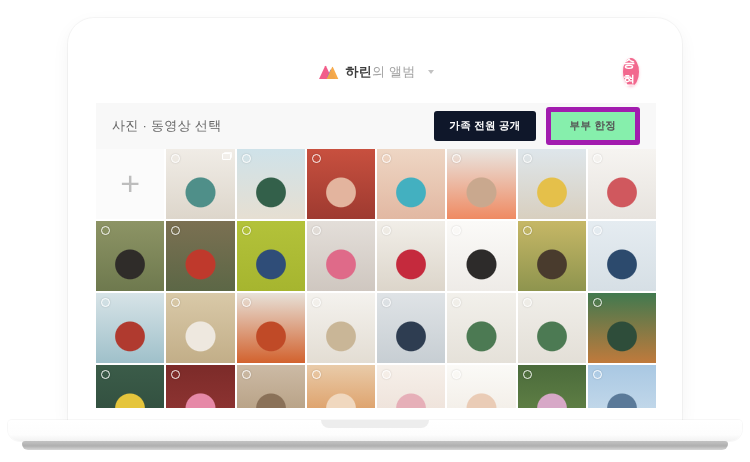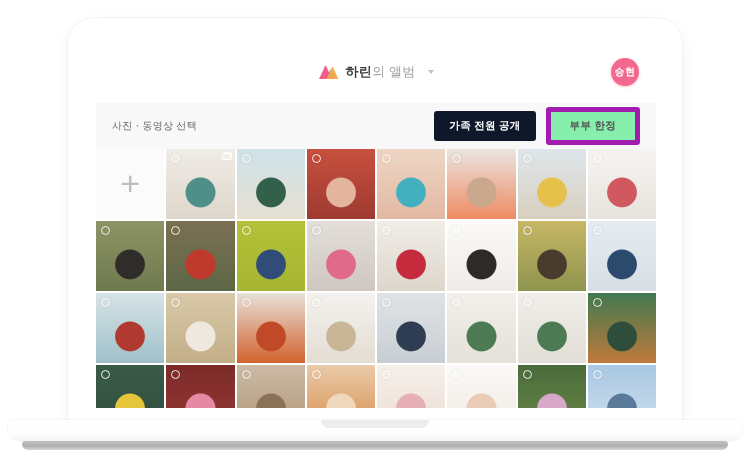--- a/index.html
+++ b/index.html
@@ -40,32 +40,32 @@
   .logo-svg { display:block; }
   .app-title { font-size:13px; color:#a2a2a2; letter-spacing:0.2px; }
   .app-title b { color:#3e3e3e; font-weight:700; }
   .caret-down {
     width:0; height:0; margin-left:6px; display:inline-block;
     border-left:3.5px solid transparent; border-right:3.5px solid transparent;
     border-top:4.5px solid #c2c2c2;
   }
   .avatar {
     position:absolute; right:17px; top:50%; transform:translateY(-50%);
-    width:28px; height:28px; border-radius:50%;
+    width:16px; height:28px; border-radius:50%;
     display:flex; align-items:center; justify-content:center;
-    color:#ffffff; font-size:10px; font-weight:700; letter-spacing:0.5px;
+    color:#ffffff; font-size:12px; font-weight:700; letter-spacing:0.5px;
     box-shadow:0 1px 3px rgba(242,104,142,0.4); cursor:pointer;
   }
 
   
   .toolbar {
     height:46px; background:#f8f8f8; display:flex; align-items:center;
     padding:0 16px; justify-content:space-between;
   }
-  .toolbar-label { font-size:10px; color:#666666; letter-spacing:0.3px; }
+  .toolbar-label { font-size:13px; color:#666666; letter-spacing:0.3px; }
   .toolbar-buttons { display:flex; align-items:center; gap:10px; }
   .btn { font-family:"Liberation Sans", sans-serif; font-size:10.5px; font-weight:700; border-radius:3px; padding:8px 15px; cursor:pointer; letter-spacing:0.3px; }
   .btn-primary { color:#ffffff; border:none; }
   .btn-secondary { color:#555555; background:#86efac; border:5px solid #a21caf; padding:7px 19px; }
 
   
   .photo-grid {
     width:560px; height:259px; overflow:hidden;
     display:grid; grid-template-columns:repeat(8, 1fr); grid-auto-rows:70px; gap:2px;
     background:#ffffff;

